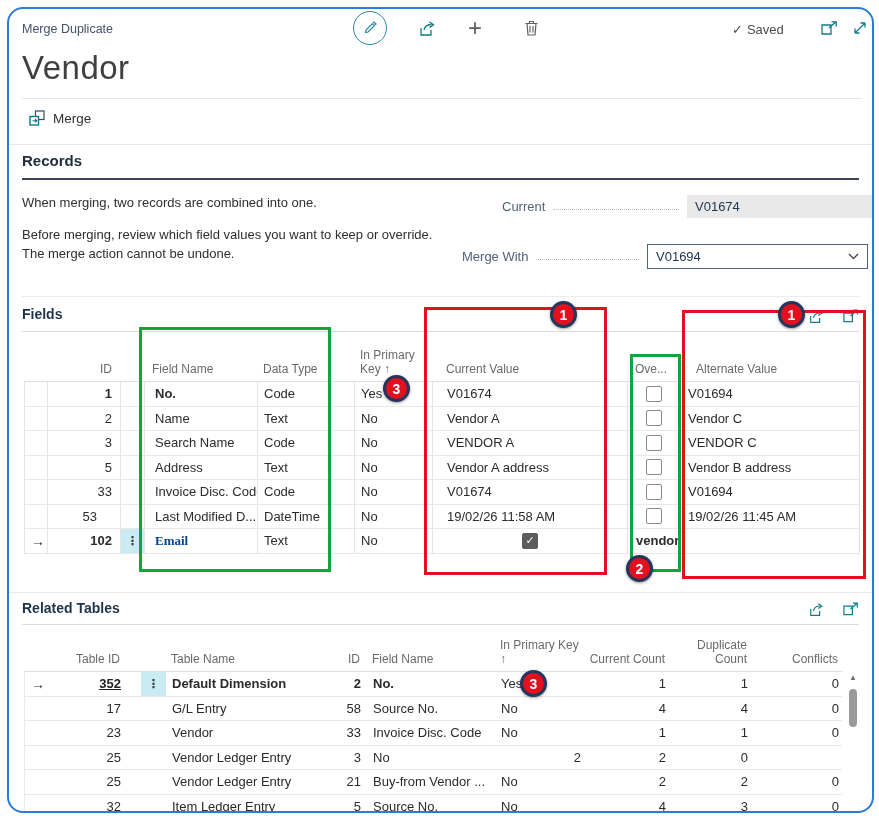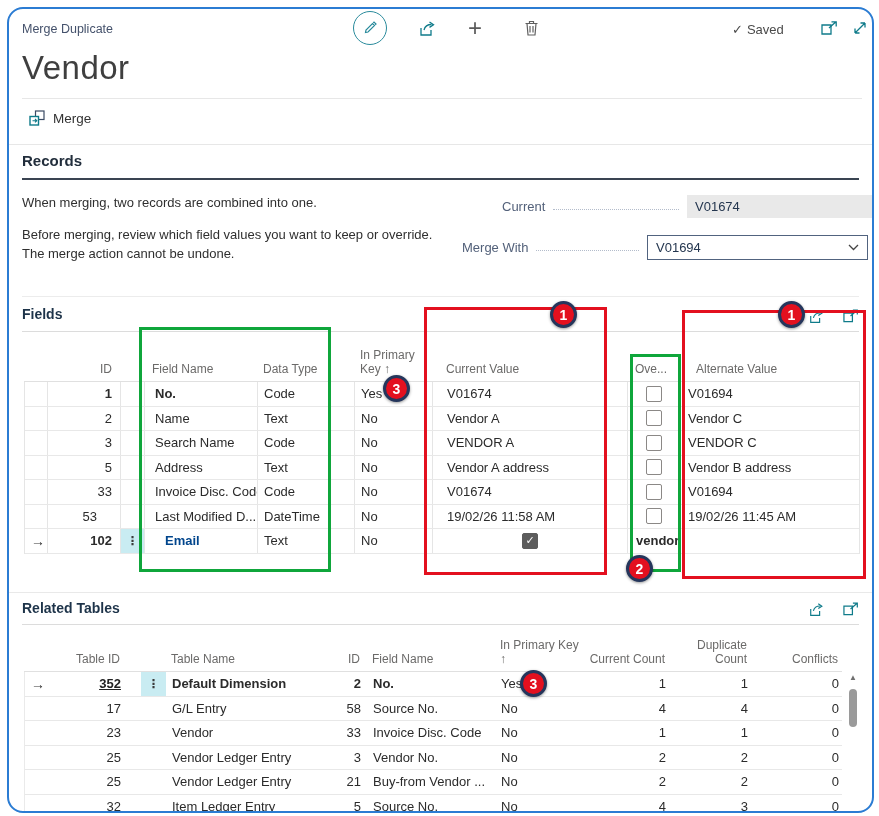--- a/index.html
+++ b/index.html
@@ -145,21 +145,21 @@
     <div class="abs para" style="top:216px;">
       <span>Before merging, review which field values you want to keep or override.</span><br>
       <span>The merge action cannot be undone.</span>
     </div>
 
     <div class="abs field-row" style="top:186px;margin-left:40px;">
       <span class="field-label">Current</span>
       <span class="leader"></span>
       <div class="val-box readonly-box">V01674</div>
     </div>
-    <div class="abs field-row" style="top:226px;">
+    <div class="abs field-row" style="top:235px;">
       <span class="field-label">Merge With</span>
       <span class="leader"></span>
       <div class="val-box combo-box">
         <span>V01694</span>
         <span>
           <svg width="11" height="7" viewBox="0 0 11 7">
               <path d="M1 1 L5.5 5.5 L10 1" fill="none" stroke="#444" stroke-width="1.3"></path>
             </svg>
         </span>
       </div>
@@ -276,21 +276,21 @@
               <div class="cb"></div>
             </div>
             <div class="cell " style="padding-left: 8px;">19/02/26 11:45 AM</div>
           </div>
           <div class="frow fields-grid">
             <div class="cell vb arrow-glyph">→</div>
             <div class="cell vb r b" style="padding-right: 8px;">102</div>
             <div class="cell vb" style="padding: 0px;">
               <div class="menubtn">⋮</div>
             </div>
-            <div class="cell vb b blue" style="padding-left: 20px;">Email</div>
+            <div class="cell vb b blue" style="padding-left: 10px; font-family: Liberation Serif, serif;">Email</div>
             <div class="cell vb">Text</div>
             <div class="cell vb">No</div>
             <div class="cell vb">
               <div class="cb checked">✓</div>
             </div>
             <div class="cell b" style="padding-left: 8px;">vendorB@mail.com</div>
           </div>
         </div>
     </div>
 
@@ -374,21 +374,20 @@
             <div class="cell r" style="padding-right: 4px;">0</div>
           </div>
           <div class="rrow related-grid">
             <div class="cell arrow-glyph"></div>
             <div class="cell r" style="padding-right: 20px;">
               <span>25</span>
             </div>
             <div class="cell " style="padding: 0px;"></div>
             <div class="cell ">Vendor Ledger Entry</div>
             <div class="cell r">3</div>
-            <div class="cell ">Vendor No.</div>
             <div class="cell ">No</div>
             <div class="cell r" style="padding-right: 4px;">2</div>
             <div class="cell r" style="padding-right: 4px;">2</div>
             <div class="cell r" style="padding-right: 4px;">0</div>
           </div>
           <div class="rrow related-grid">
             <div class="cell arrow-glyph"></div>
             <div class="cell r" style="padding-right: 20px;">
               <span>25</span>
             </div>

